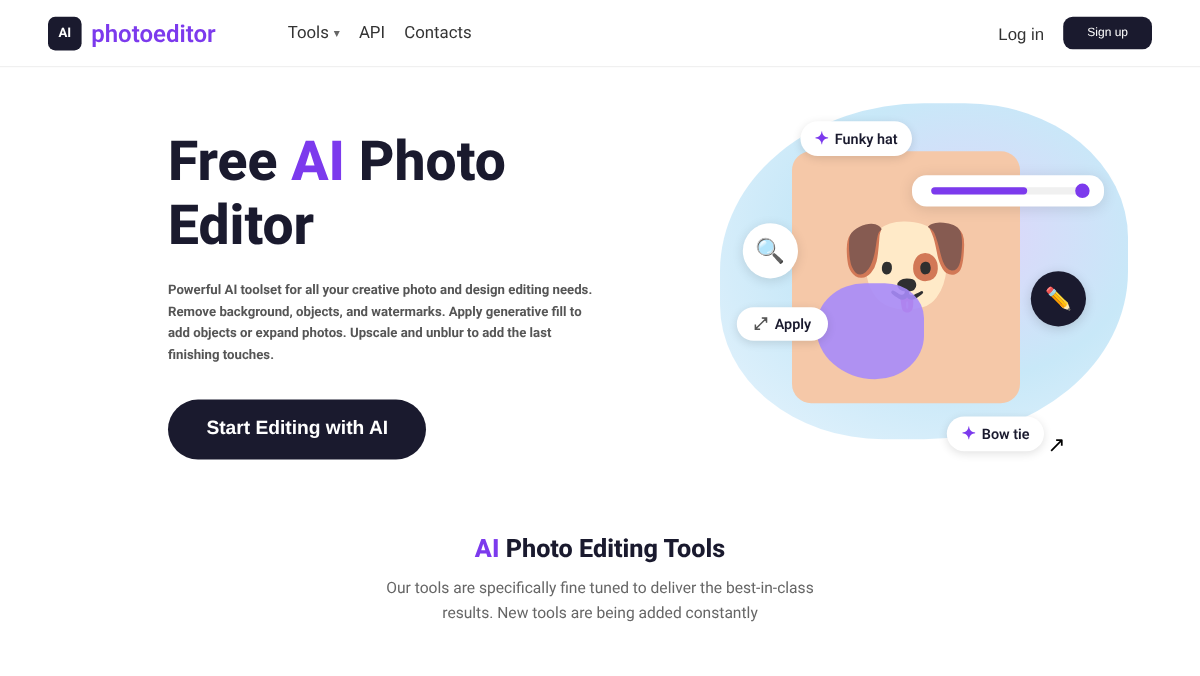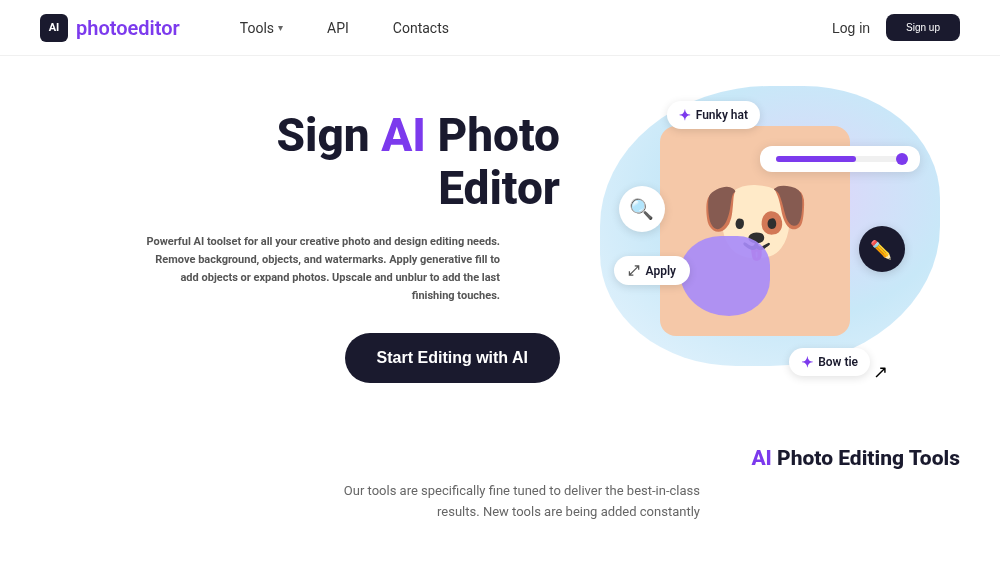--- a/index.html
+++ b/index.html
@@ -1,15 +1,15 @@
 <!DOCTYPE html>
 <html><head>
   <meta charset="utf-8">
   <style>
-    * { margin: 0; padding: 0; box-sizing: border-box; text-align: right; }
+    * { margin: 0; padding: 0; box-sizing: border-box; }
     body {
       font-family: -apple-system, BlinkMacSystemFont, 'Segoe UI', Roboto, sans-serif;
       background: #fff;
       width: 1000px;
       height: 563px;
       overflow: hidden;
       position: relative;
     }
 
     
@@ -45,21 +45,21 @@
       font-size: 20px;
       font-weight: 600;
       color: #1a1a2e;
     }
     .logo-text span {
       color: #7c3aed;
     }
     .nav-links {
       display: flex;
       align-items: center;
-      gap: 44px;
+      gap: 16px;
       flex: 1;
     }
     .nav-link {
       font-size: 14px;
       color: #333;
       text-decoration: none;
       display: flex;
       align-items: center;
       gap: 4px;
       cursor: pointer;
@@ -382,21 +382,21 @@
   </div>
   <div class="nav-actions">
     <button class="btn-login">Log in</button>
     <button class="btn-signup">Sign up</button>
   </div>
 </nav>
 
 <div class="hero">
   <div class="hero-content">
     <h1 class="hero-title">
-      <span>Sign </span><span class="ai-word">AI</span><span> Photo<br>Editor</span>
+      <span>Free </span><span class="ai-word">AI</span><span> Photo<br>Editor</span>
     </h1>
     <p class="hero-desc">Powerful AI toolset for all your creative photo and design editing needs. Remove background, objects, and watermarks. Apply generative fill to add objects or expand photos. Upscale and unblur to add the last finishing touches.</p>
     <button class="btn-cta">Start Editing with AI</button>
   </div>
 
   <div class="hero-illustration">
     <div class="blob"></div>
 
     <div class="tag-funky-hat">
       <span class="tag-plus">✦</span>

